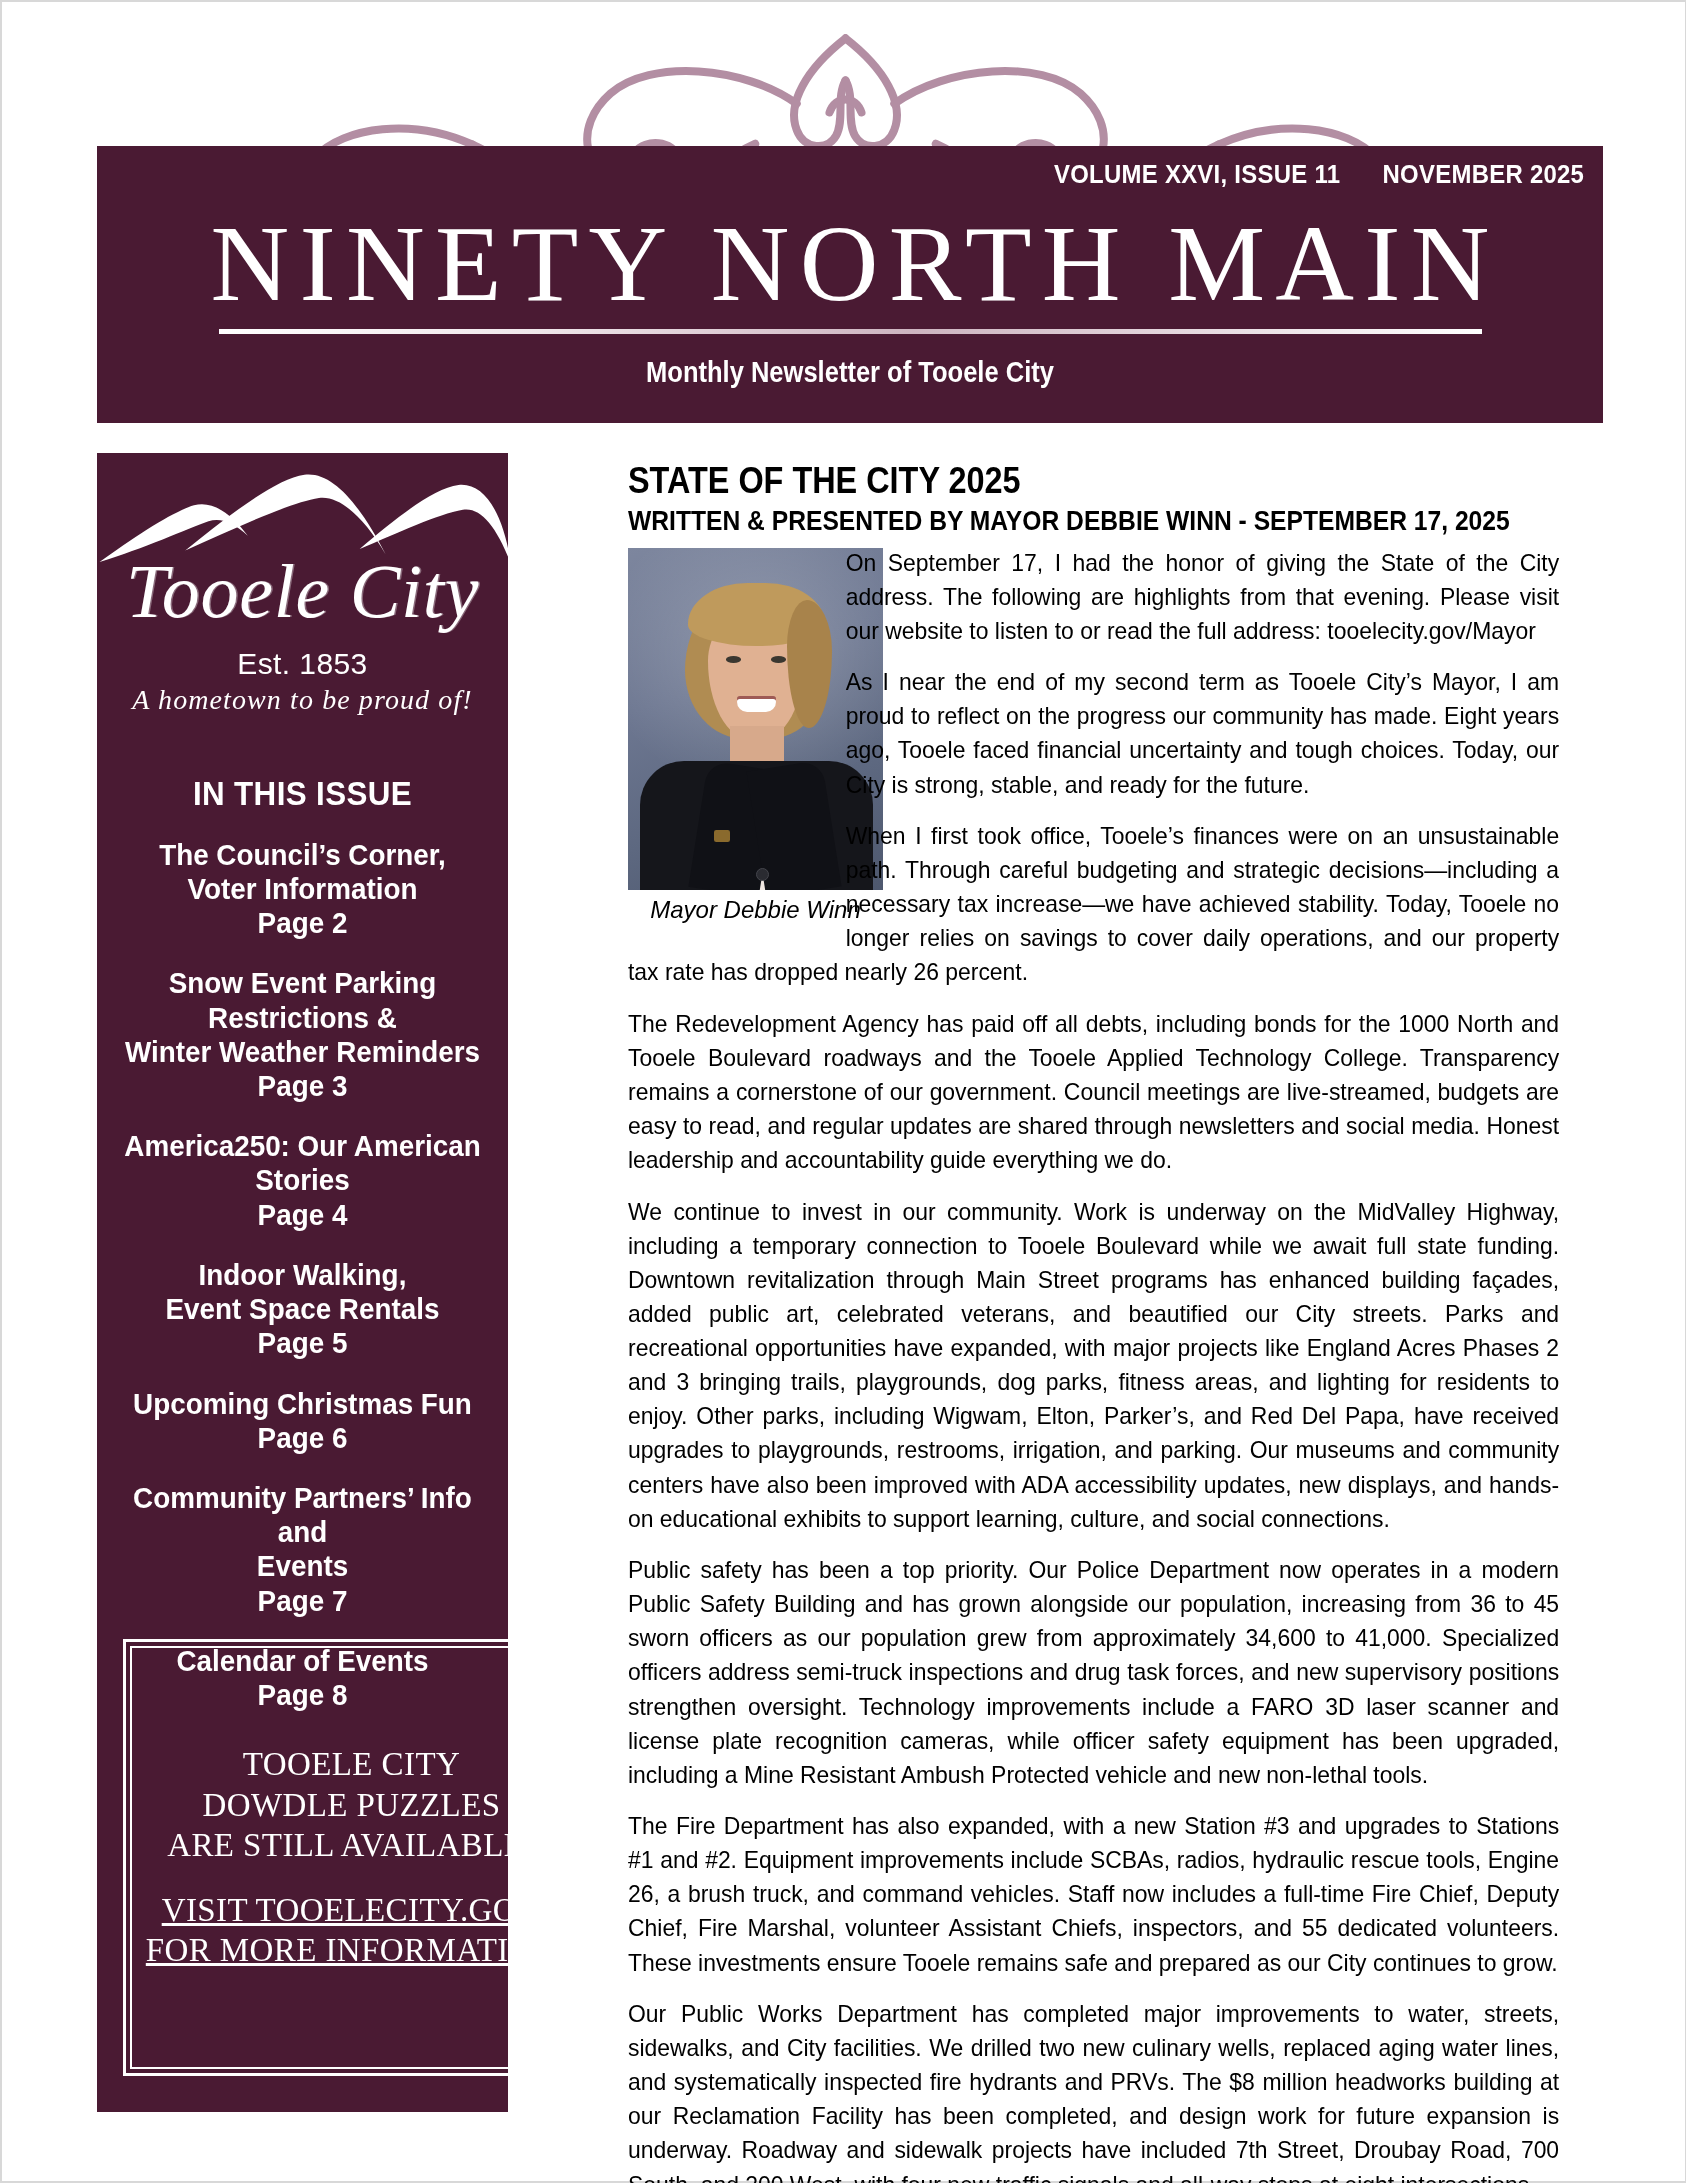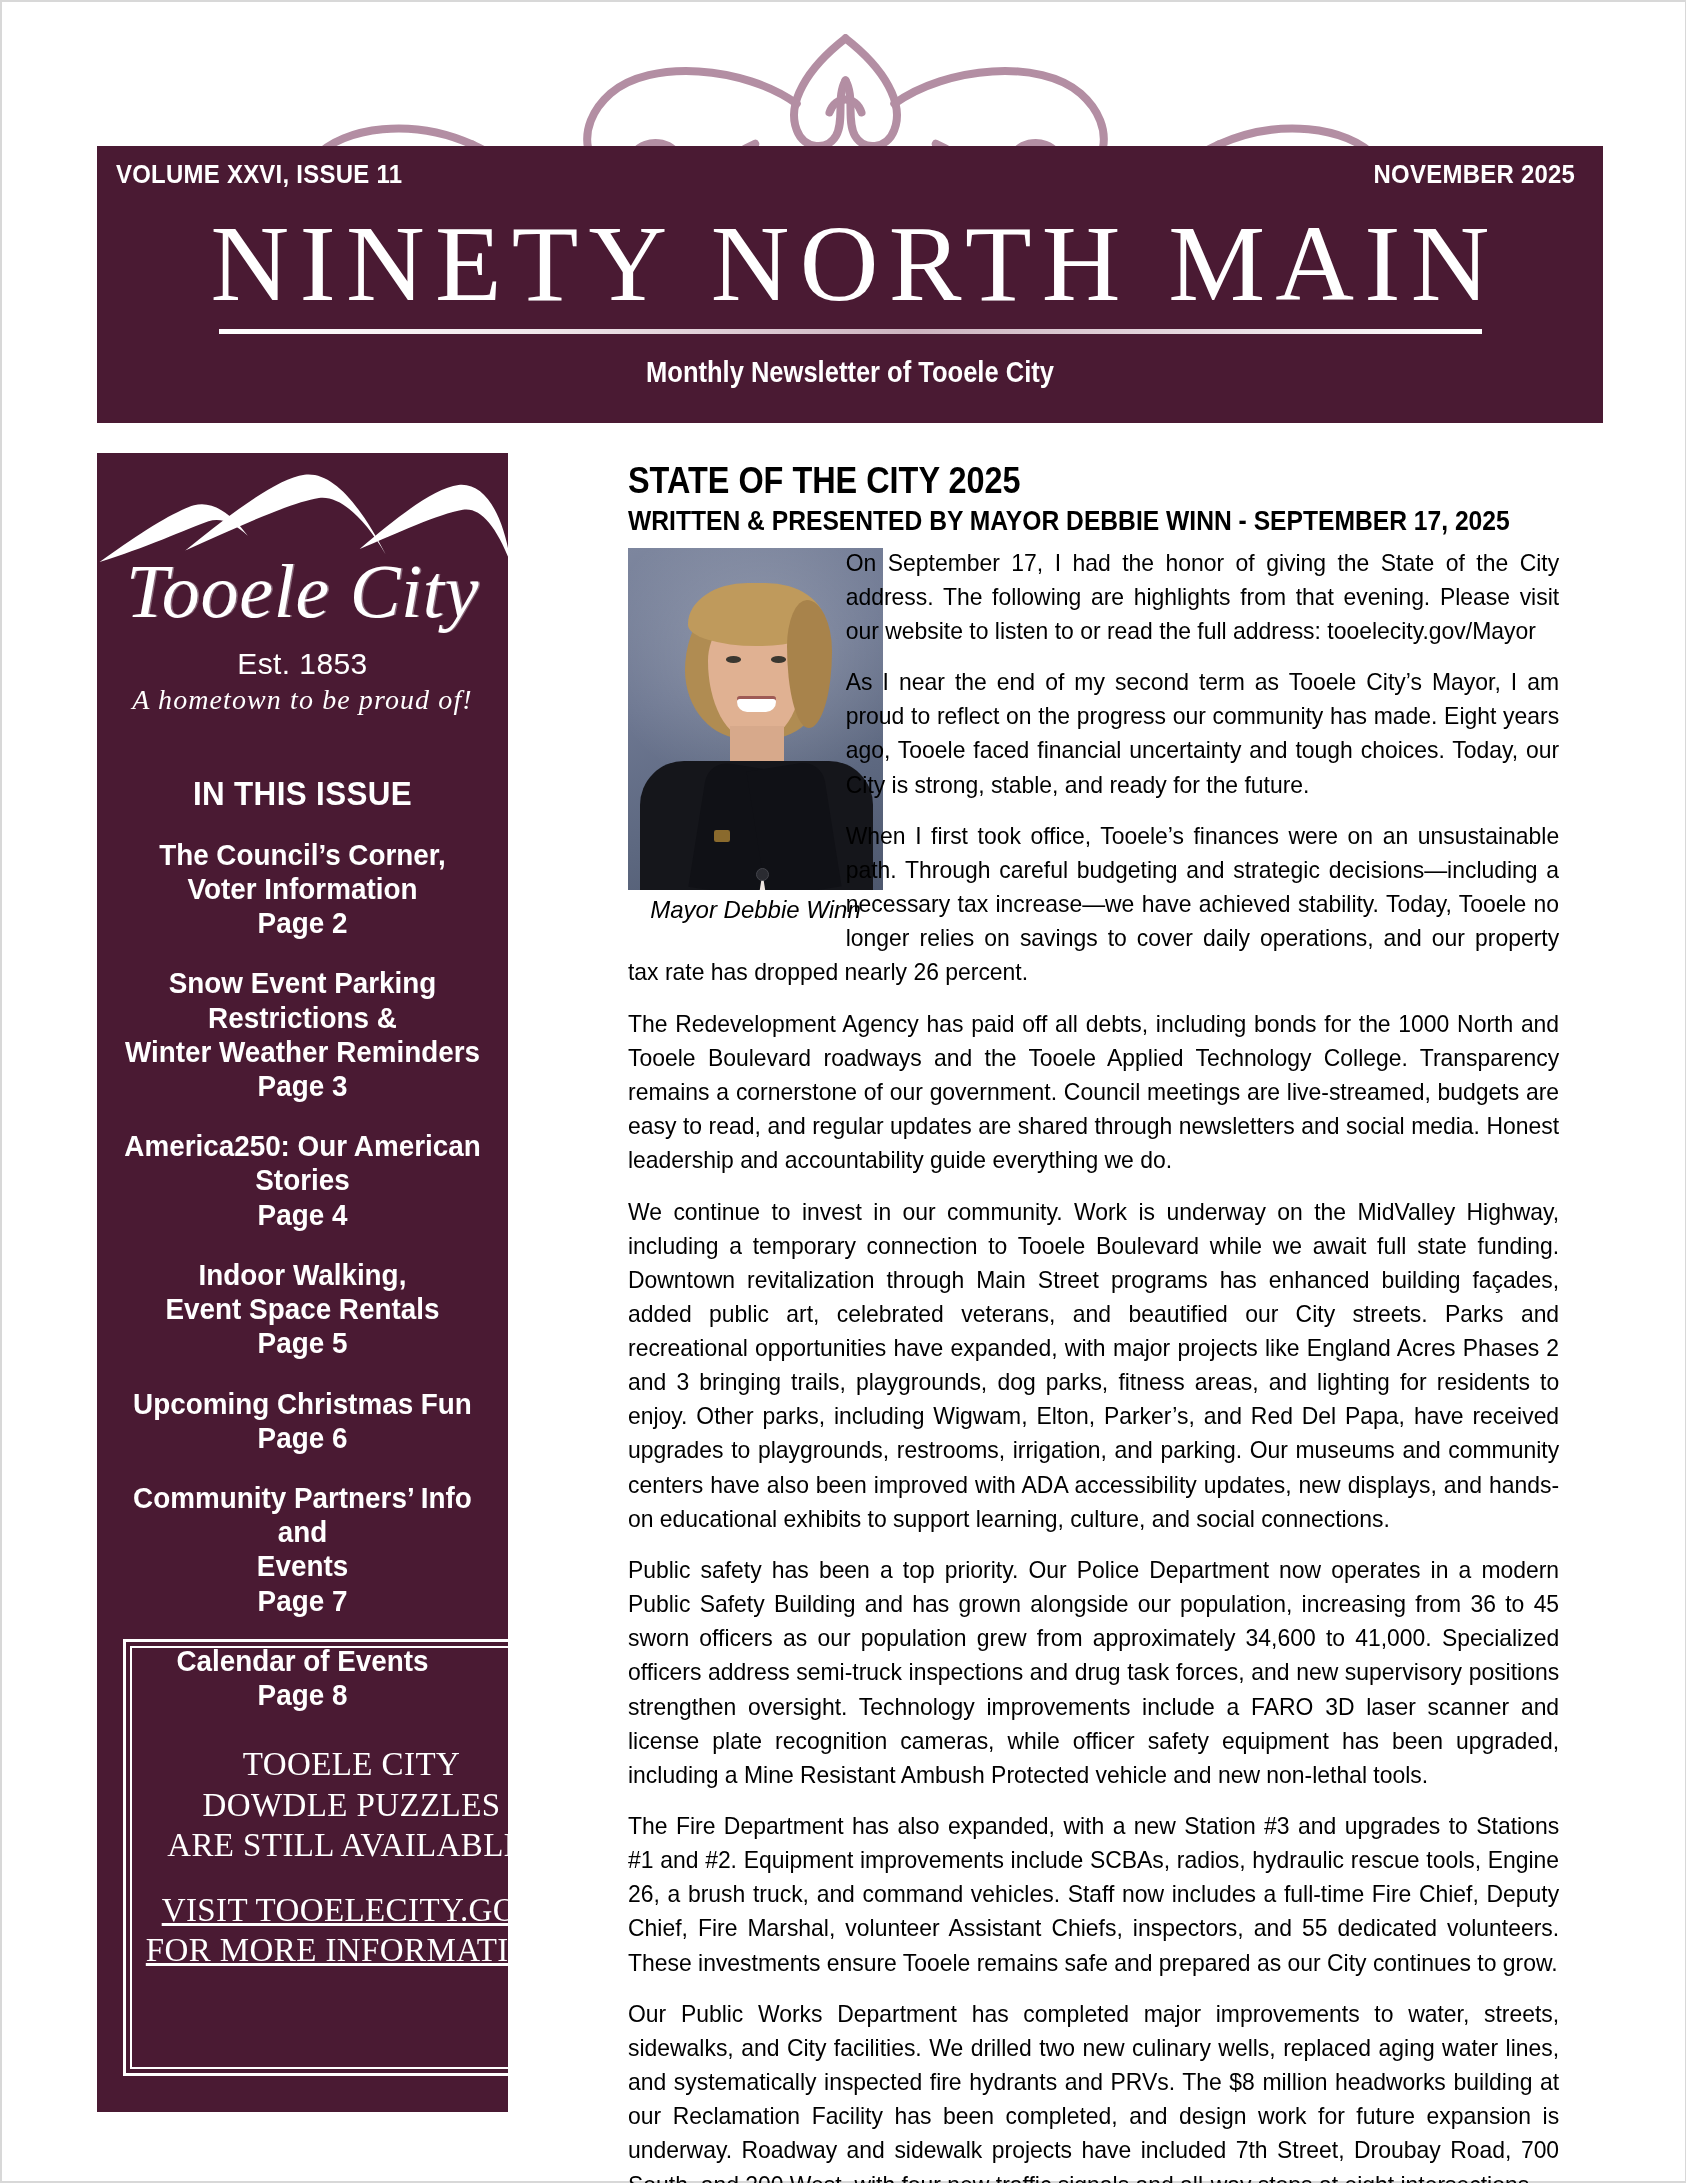--- a/index.html
+++ b/index.html
@@ -44,25 +44,24 @@
     top: 144px;
     width: 1506px;
     height: 277px;
     background: #4a1a33;
     overflow: hidden;
   }
   .mast-row {
     position: absolute;
     top: 13px;
     left: 19px;
-    right: 28px;
+    right: 19px;
     display: flex;
-    justify-content: space-between;
+    justify-content: flex-end;
     align-items: baseline;
-    gap: 21px;
   }
   .mast-meta {
     color: #ffffff;
     font-family: "Liberation Sans", sans-serif;
     font-weight: bold;
     font-size: 26px;
     letter-spacing: 0.3px;
     transform: scaleX(0.92);
     transform-origin: left center;
     white-space: nowrap;

